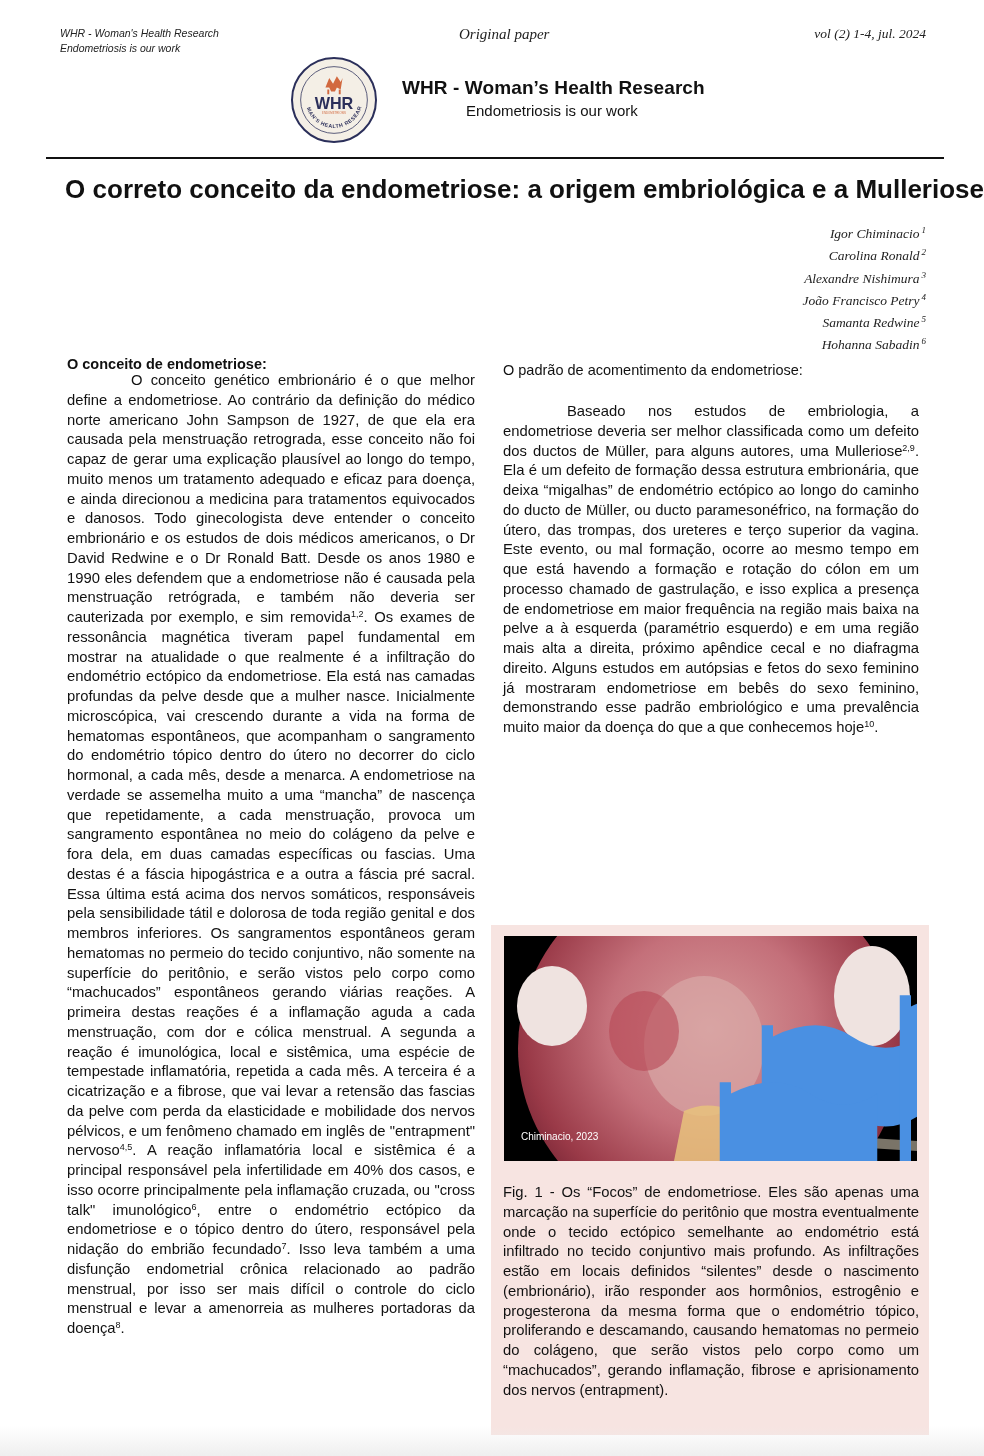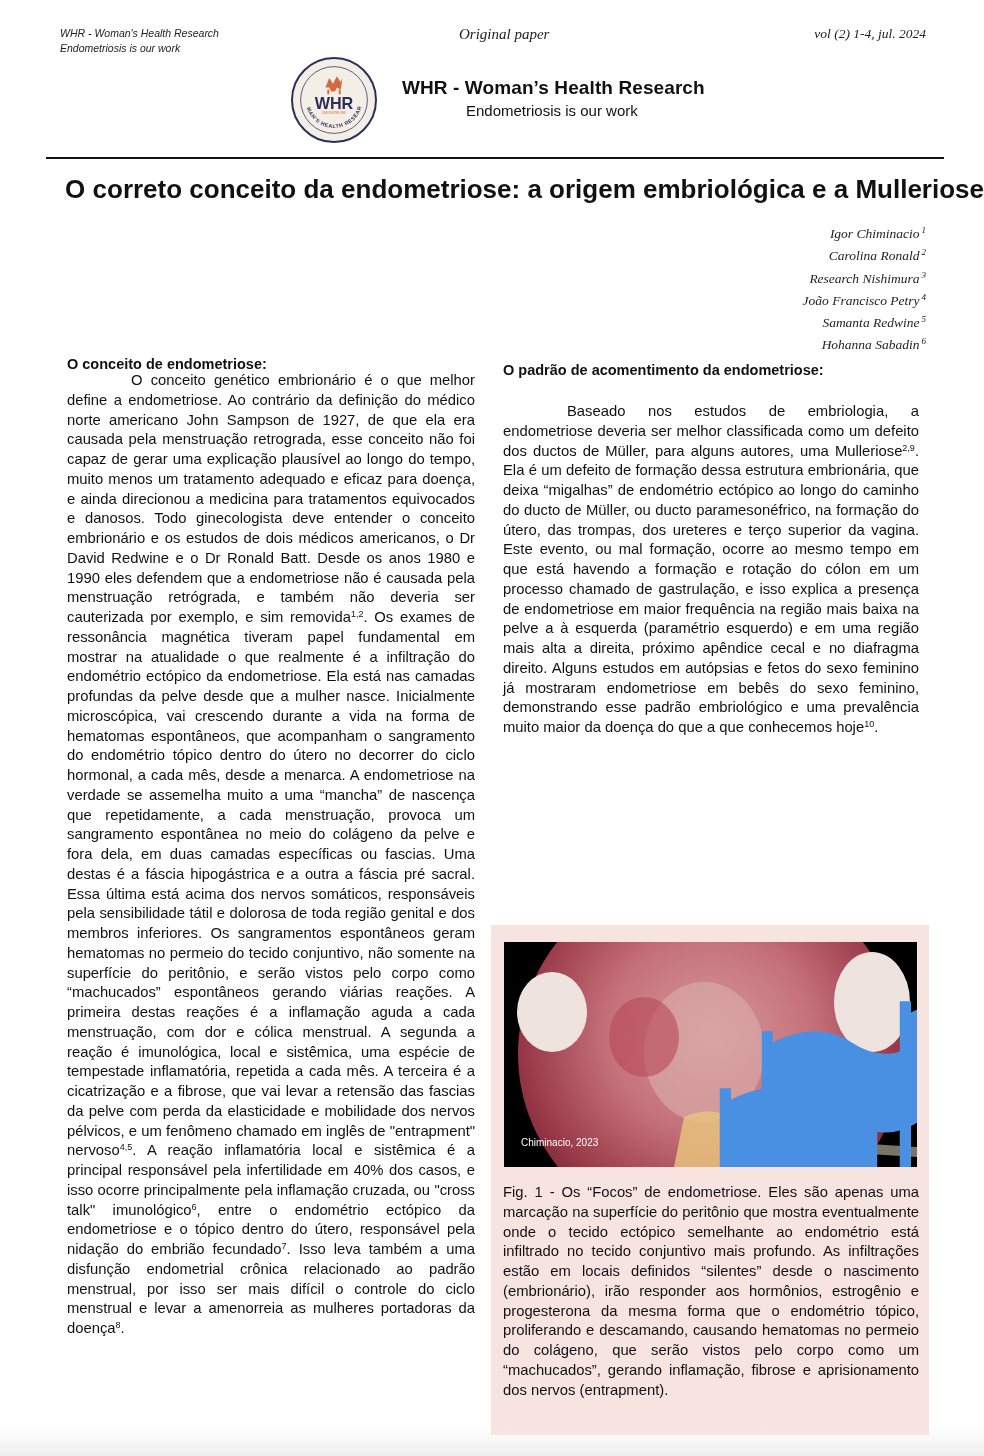--- a/index.html
+++ b/index.html
@@ -17,30 +17,30 @@
   .mast-sub { position: absolute; left: 466px; top: 102px; font-size: 15px; color: #111; }
 
   .rule { position: absolute; left: 46px; top: 157px; width: 898px; height: 1.5px; background: #111; }
 
   .title { position: absolute; left: 0; width: 984px; top: 174px; text-align: right; font-size: 26px; font-weight: bold; color: #111; }
 
   .authors { position: absolute; right: 58px; top: 221px; text-align: right; font-family: "Liberation Serif", serif; font-style: italic; font-size: 13.5px; line-height: 18.3px; color: #222; }
   .authors sup { font-size: 9px; vertical-align: 5px; margin-left: 2px; }
 
   .h-left { position: absolute; left: 67px; top: 332px; font-size: 14.5px; font-weight: bold; margin-top: 24px; }
-  .h-right { position: absolute; left: 503px; top: 362px; font-size: 14.5px; font-weight: bold; }
+  .h-right { position: absolute; left: 503px; top: 362px; font-size: 14.5px; font-weight: normal; }
 
   .col { position: absolute; font-size: 14.8px; line-height: 19.75px; text-align: justify; color: #111; }
   .col-left { left: 67px; top: 371px; width: 408px; }
   .col-right { left: 503px; top: 402px; width: 416px; }
   .col p { text-indent: 64px; }
   .col sup { font-size: 9px; vertical-align: 5px; line-height: 0; }
 
   .figbox { position: absolute; left: 491px; top: 925px; width: 438px; height: 510px; background: #f7e4e1; }
-  .figimg { position: absolute; left: 13px; top: 11px; width: 413px; height: 225px; background: #000; overflow: hidden; margin-top: 6px; }
+  .figimg { position: absolute; left: 13px; top: 11px; width: 413px; height: 225px; background: #000; overflow: hidden; }
   .figimg svg { width: 100%; height: 100%; display: block; }
   .fig-credit { position: absolute; left: 17px; bottom: 19px; font-size: 10px; color: #fff; }
   .flag { position: absolute; width: 32px; height: 40px; }
   .figcap { position: absolute; left: 12px; top: 258px; width: 416px; font-size: 14.8px; line-height: 19.75px; text-align: justify; color: #111; }
 
   .bottom-shade { position: absolute; left: 0; bottom: 0; width: 984px; height: 30px; background: linear-gradient(to bottom, rgba(255,255,255,0), rgba(235,235,235,0.8)); }
 </style>
 </head>
 <body>
 
@@ -71,21 +71,21 @@
 <div class="mast-title">WHR - Woman’s Health Research</div>
 <div class="mast-sub">Endometriosis is our work</div>
 
 <div class="rule"></div>
 
 <h1 class="title">O correto conceito da endometriose: a origem embriológica e a Mulleriose</h1>
 
 <div class="authors">
   <div><span>Igor Chiminacio</span><sup>1</sup></div>
   <div><span>Carolina Ronald</span><sup>2</sup></div>
-  <div><span>Research Nishimura</span><sup>3</sup></div>
+  <div><span>Alexandre Nishimura</span><sup>3</sup></div>
   <div><span>João Francisco Petry</span><sup>4</sup></div>
   <div><span>Samanta Redwine</span><sup>5</sup></div>
   <div><span>Hohanna Sabadin</span><sup>6</sup></div>
 </div>
 
 <h2 class="h-left">O conceito de endometriose:</h2>
 <div class="col col-left">
   <p><span>O conceito genético embrionário é o que melhor define a endometriose. Ao contrário da definição do médico norte americano John Sampson de 1927, de que ela era causada pela menstruação retrograda, esse conceito não foi capaz de gerar uma explicação plausível ao longo do tempo, muito menos um tratamento adequado e eficaz para doença, e ainda direcionou a medicina para tratamentos equivocados e danosos. Todo ginecologista deve entender o conceito embrionário e os estudos de dois médicos americanos, o Dr David Redwine e o Dr Ronald Batt. Desde os anos 1980 e 1990 eles defendem que a endometriose não é causada pela menstruação retrógrada, e também não deveria ser cauterizada por exemplo, e sim removida</span><sup>1,2</sup><span>. Os exames de ressonância magnética tiveram papel fundamental em mostrar na atualidade o que realmente é a infiltração do endométrio ectópico da endometriose. Ela está nas camadas profundas da pelve desde que a mulher nasce. Inicialmente microscópica, vai crescendo durante a vida na forma de hematomas espontâneos, que acompanham o sangramento do endométrio tópico dentro do útero no decorrer do ciclo hormonal, a cada mês, desde a menarca. A endometriose na verdade se assemelha muito a uma “mancha” de nascença que repetidamente, a cada menstruação, provoca um sangramento espontânea no meio do colágeno da pelve e fora dela, em duas camadas específicas ou fascias. Uma destas é a fáscia hipogástrica e a outra a fáscia pré sacral. Essa última está acima dos nervos somáticos, responsáveis pela sensibilidade tátil e dolorosa de toda região genital e dos membros inferiores. Os sangramentos espontâneos geram hematomas no permeio do tecido conjuntivo, não somente na superfície do peritônio, e serão vistos pelo corpo como “machucados” espontâneos gerando viárias reações. A primeira destas reações é a inflamação aguda a cada menstruação, com dor e cólica menstrual. A segunda a reação é imunológica, local e sistêmica, uma espécie de tempestade inflamatória, repetida a cada mês. A terceira é a cicatrização e a fibrose, que vai levar a retensão das fascias da pelve com perda da elasticidade e mobilidade dos nervos pélvicos, e um fenômeno chamado em inglês de "entrapment" nervoso</span><sup>4,5</sup><span>. A reação inflamatória local e sistêmica é a principal responsável pela infertilidade em 40% dos casos, e isso ocorre principalmente pela inflamação cruzada, ou "cross talk" imunológico</span><sup>6</sup><span>, entre o endométrio ectópico da endometriose e o tópico dentro do útero, responsável pela nidação do embrião fecundado</span><sup>7</sup><span>. Isso leva também a uma disfunção endometrial crônica relacionado ao padrão menstrual, por isso ser mais difícil o controle do ciclo menstrual e levar a amenorreia as mulheres portadoras da doença</span><sup>8</sup><span>.</span></p>
 </div>
 

